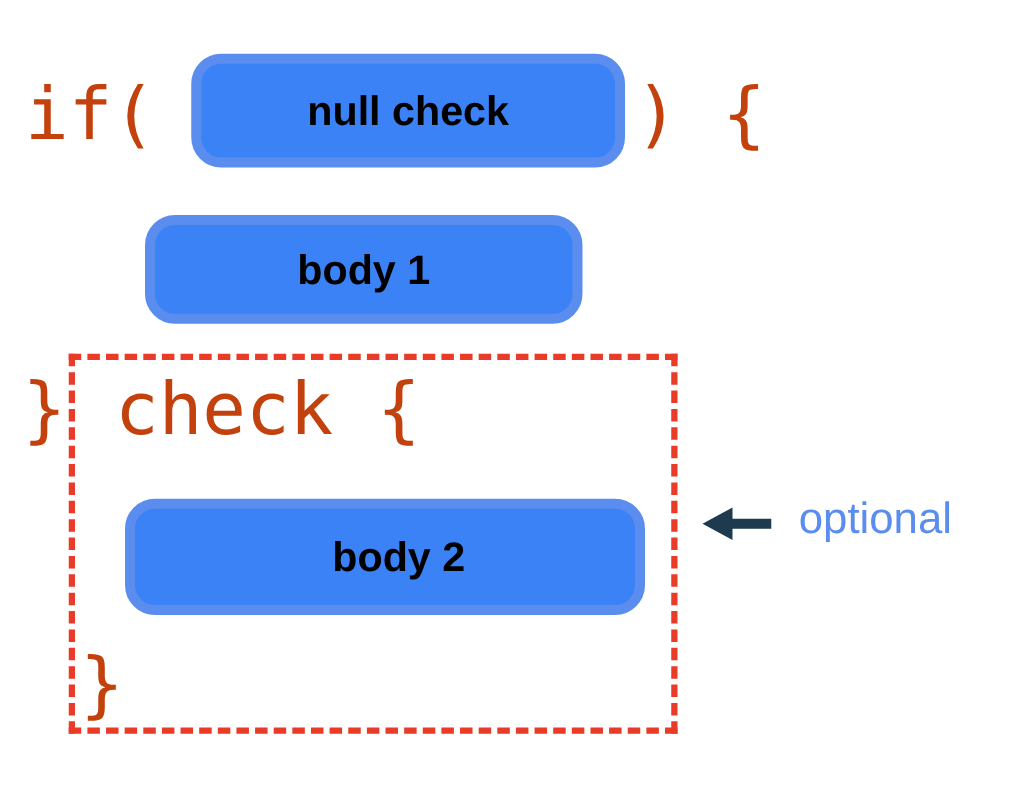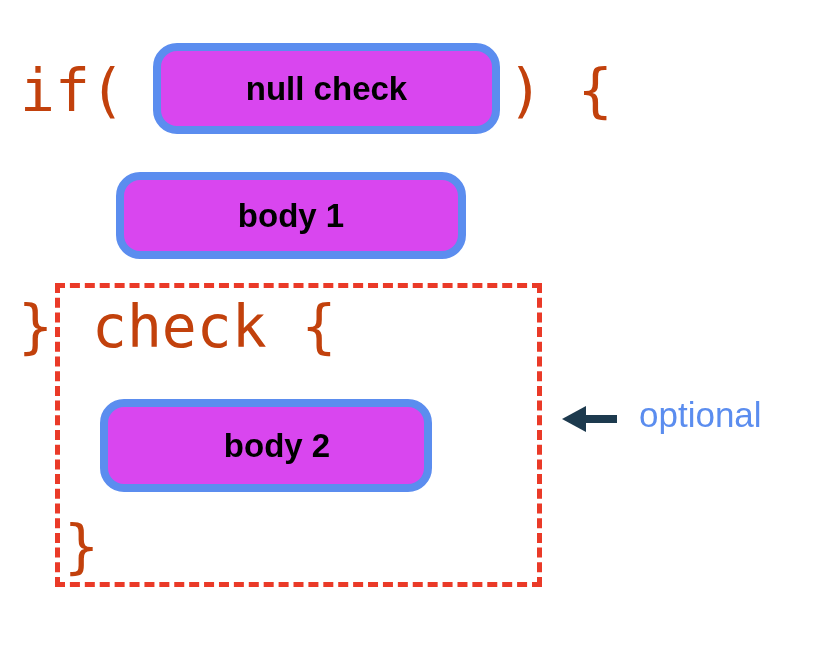--- a/index.html
+++ b/index.html
@@ -26,21 +26,21 @@
     color: #c2410c;
     white-space: pre;
     letter-spacing: 0px;
     line-height: 1;
   }
 
   
   .bluebox {
     position: absolute;
     box-sizing: border-box;
-    background: #d946ef;
+    background: #3b82f6;
     border: 8px solid #5B8DEF;
     border-radius: 24px;
     display: flex;
     align-items: center;
     justify-content: center;
   }
   .bluebox .boxlabel {
     font-family: "Liberation Sans", sans-serif;
     font-weight: bold;
     color: #000000;
@@ -77,21 +77,21 @@
   #tok-brace-1 { left: 18px;  top: 298px; font-size: 58px; }
   #tok-else    { left: 92px;  top: 298px; font-size: 58px; }
   #tok-brace-2 { left: 64px;  top: 518px; font-size: 58px; }
 
   #box-nullcheck { left: 153px; top: 43px;  width: 347px; height: 91px; }
   #box-nullcheck .boxlabel { font-size: 33px; }
 
   #box-body1 { left: 116px; top: 172px; width: 350px; height: 87px; }
   #box-body1 .boxlabel { font-size: 33px; }
 
-  #box-body2 { left: 100px; top: 399px; width: 332px; height: 93px; padding-left: 22px; }
+  #box-body2 { left: 100px; top: 399px; width: 416px; height: 93px; padding-left: 22px; }
   #box-body2 .boxlabel { font-size: 33px; }
 
   #region-optional { left: 55px; top: 283px; width: 487px; height: 304px; }
 
   #arrow-optional  { left: 560px; top: 404px; }
   #label-optional  { left: 639px; top: 397px; font-size: 35px; }
 </style>
 </head>
 <body>
 

